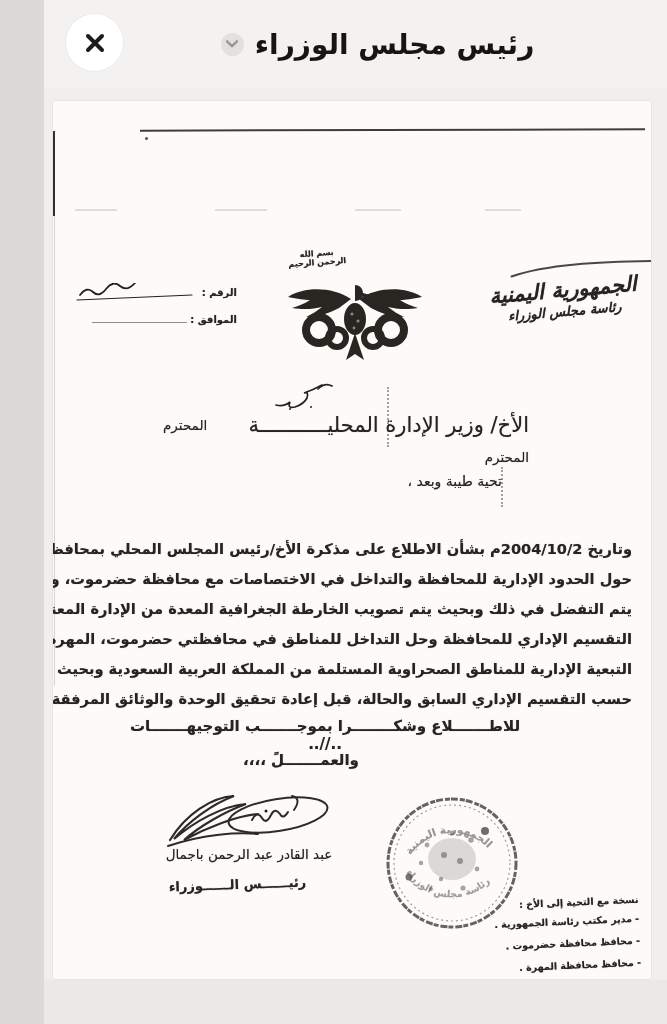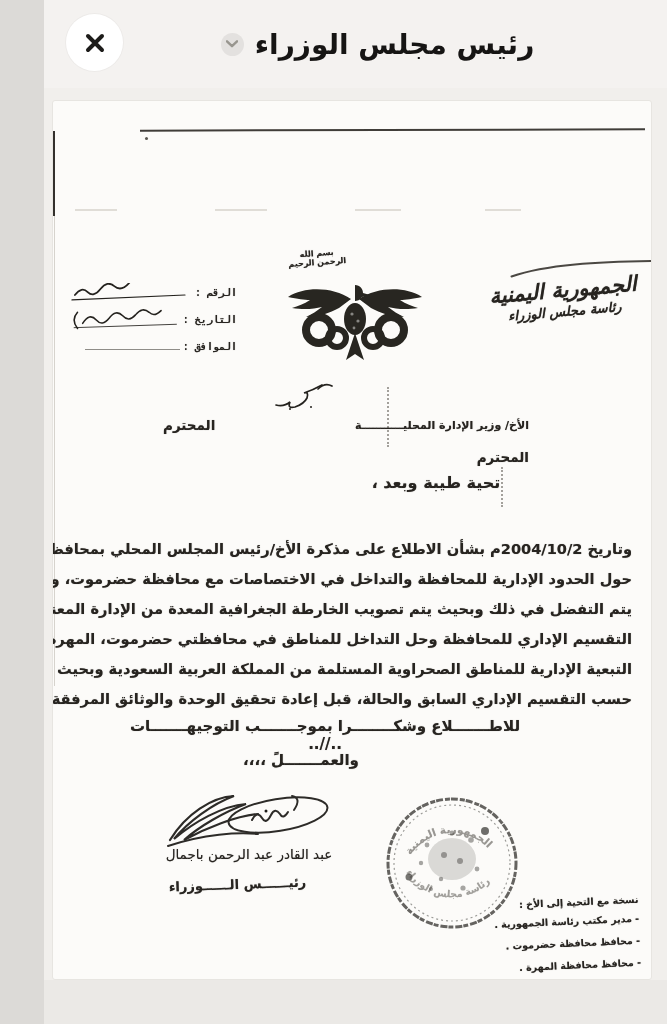--- a/index.html
+++ b/index.html
@@ -46,30 +46,30 @@
     text-align:center;transform:rotate(-4deg);line-height:9px;direction:rtl;}
   .emblem{position:absolute;left:232px;top:182px;}
   .letterhead{position:absolute;left:410px;top:160px;width:200px;transform:rotate(-5deg);
     direction:rtl;text-align:center;}
   .flourish{display:block;margin:0 4px 2px auto;}
   .lh-country{font-size:21px;font-weight:700;font-style:italic;letter-spacing:1px;line-height:26px;}
   .lh-office{font-size:13px;font-weight:700;font-style:italic;letter-spacing:1px;line-height:18px;}
   
   .ref{position:absolute;left:16px;top:178px;width:168px;direction:rtl;}
   .ref-row{display:flex;align-items:center;gap:3px;height:27px;}
-  .ref-label{font-size:10px;font-weight:700;white-space:nowrap;font-family:Liberation Mono, monospace;}
+  .ref-label{font-size:10px;font-weight:700;white-space:nowrap;}
   .ref-line{width:95px;height:1px;background:#55524c;opacity:.65;margin-top:6px;}
   
   .annotation{position:absolute;left:217px;top:278px;}
   .addr{position:absolute;left:110px;width:366px;height:28px;direction:rtl;
     display:flex;justify-content:space-between;align-items:center;}
-  .addr-to{font-size:11px;font-weight:700;white-space:nowrap;}
-  .addr-hon{font-size:13.5px;font-weight:700;}
+  .addr-to{font-size:21px;font-weight:400;white-space:nowrap;}
+  .addr-hon{font-size:13.5px;font-weight:400;}
   .salutation{position:absolute;left:317px;top:372px;width:132px;direction:rtl;
-    text-align:center;font-size:16px;font-weight:700;}
+    text-align:right;font-size:14px;font-weight:400;}
   .body-line{position:absolute;left:62px;width:517px;direction:rtl;text-align:right;
     font-size:14.6px;font-weight:600;line-height:30px;height:30px;white-space:nowrap;}
   .indent1{padding-right:22px;}
   .closing{position:absolute;left:72px;top:616px;width:400px;text-align:center;direction:rtl;
     font-size:15px;font-weight:700;}
   .thanks{position:absolute;left:148px;top:650px;width:200px;text-align:center;direction:rtl;
     font-size:15px;font-weight:700;}
   
   .sig-scribble{position:absolute;left:107px;top:683px;}
   .sig-name{position:absolute;left:100px;top:745px;width:192px;text-align:center;direction:rtl;
@@ -150,30 +150,20 @@
         <div class="lh-office">رئاسة مجلس الوزراء</div>
       </div>
 
       <div class="ref">
         <div class="ref-row">
           <span class="ref-label">الرقم :</span>
           <svg width="125" height="20" viewBox="0 0 125 20">
             <g fill="none" stroke="#24221e" stroke-width="1.8" stroke-linecap="round">
               <path d="M6,12 q7,-9 13,-3 t13,-3 t14,-3 t15,-3 t16,-4 t18,-3"></path>
               <path d="M3,17 L118,12" stroke-width="1.2"></path>
-            </g>
-          </svg>
-        </div>
-        <div class="ref-row">
-          <span class="ref-label">التاريخ :</span>
-          <svg width="130" height="24" viewBox="0 0 130 24">
-            <g fill="none" stroke="#24221e" stroke-width="1.8" stroke-linecap="round">
-              <path d="M16,16 q8,-13 16,-4 q7,8 15,-2 q8,-11 16,-3 q7,8 15,-1 q8,-10 16,-3 q6,6 14,-2"></path>
-              <path d="M10,3 q-8,9 0,19"></path>
-              <path d="M6,21 L126,17" stroke-width="1"></path>
             </g>
           </svg>
         </div>
         <div class="ref-row">
           <span class="ref-label">الموافق :</span>
           <span class="ref-line"></span>
         </div>
       </div>
 
       <svg class="annotation" width="72" height="34" viewBox="0 0 72 34">

